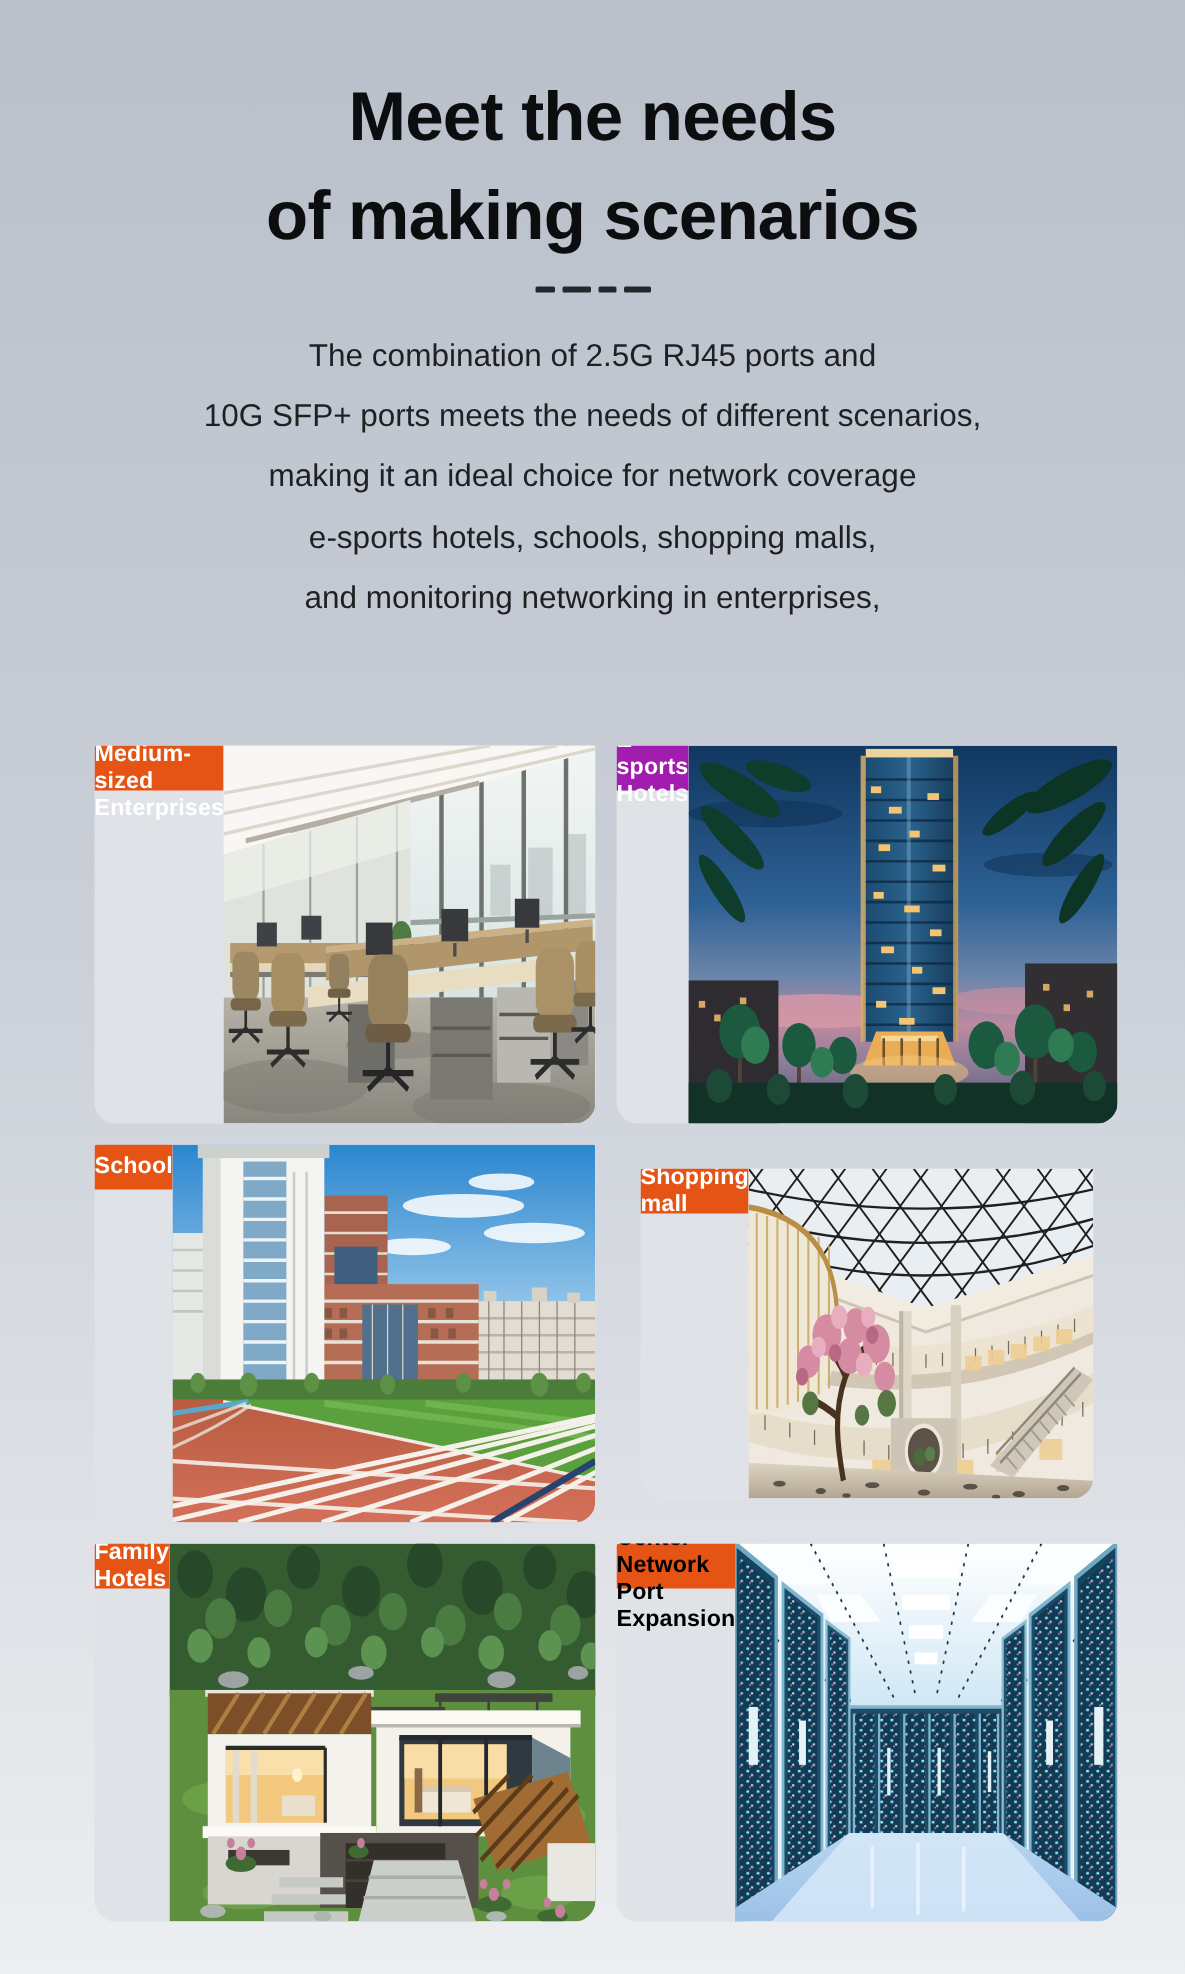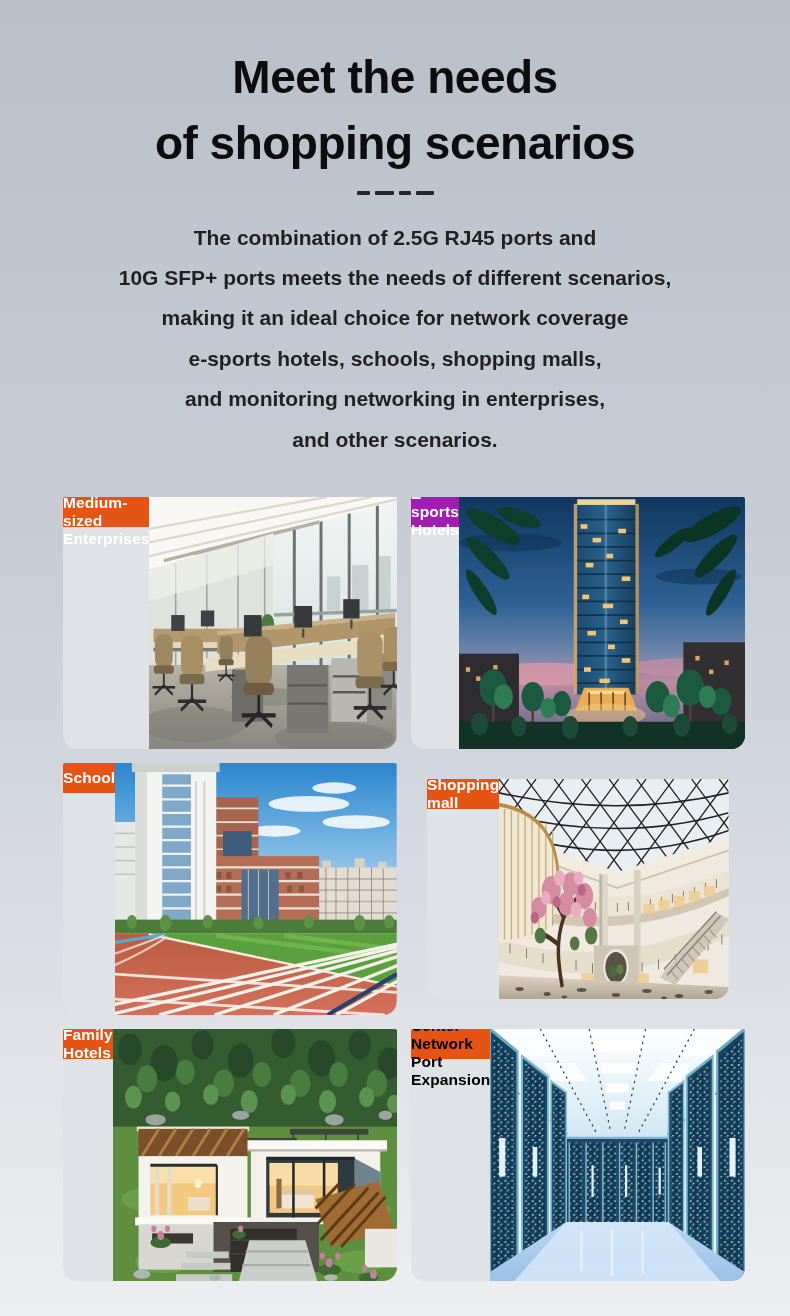--- a/index.html
+++ b/index.html
@@ -6,53 +6,52 @@
   .page{
     position:relative;width:790px;height:1316px;margin:0 auto;overflow:hidden;
     font-family:"Liberation Sans",sans-serif;
     background:linear-gradient(180deg,#b9c0ca 0%,#c9ced7 45%,#edeef1 100%);
   }
   .title{padding-top:44px;text-align:center;font-weight:700;font-size:46px;line-height:66px;
          letter-spacing:-0.5px;color:#0c0d0e;}
   .divider{margin:15px auto 0;display:flex;align-items:center;gap:5px;width:max-content;}
   .divider span{display:block;height:3.5px;background:#24282c;border-radius:1px;}
   .dash-a{width:13px}.dash-b{width:19px}.dash-c{width:12px}.dash-d{width:18px}
-  .desc{margin-top:23px;text-align:center;font-size:21px;line-height:40.4px;color:#1e2022;font-weight:700;}
+  .desc{margin-top:23px;text-align:center;font-size:21px;line-height:40.4px;color:#1e2022;font-weight:400;}
   .grid{position:absolute;left:63px;top:497px;display:grid;grid-template-columns:334px 334px;
         grid-auto-rows:252px;gap:14px;}
   .card{border-radius:2px 2px 14px 14px;overflow:hidden;display:flex;flex-direction:row;background:#dfe2e6;}
   .card-label{height:30px;flex:0 0 30px;display:flex;align-items:center;justify-content:center;
               color:#ffffff;font-weight:700;font-size:15.5px;letter-spacing:0.1px;background:#e55414;}
   .photo{flex:1;min-height:0;position:relative;}
   .photo svg{display:block;width:100%;height:100%;}
 </style>
 </head>
 <body>
 
 <div class="page" style="background: linear-gradient(rgb(185, 192, 202) 0%, rgb(201, 206, 215) 45%, rgb(237, 238, 241) 100%);">
 
   <div class="title" style="color: rgb(12, 13, 14);">
     <div>Meet the needs</div>
-    <div>of shopping scenarios</div>
+    <div>of making scenarios</div>
   </div>
 
   <div class="divider">
     <span class="dash-a"></span>
     <span class="dash-b"></span>
     <span class="dash-c"></span>
     <span class="dash-d"></span>
   </div>
 
   <div class="desc" style="color: rgb(30, 32, 34);">
     <div>The combination of 2.5G RJ45 ports and</div>
     <div>10G SFP+ ports meets the needs of different scenarios,</div>
     <div>making it an ideal choice for network coverage</div>
     <div>e-sports hotels, schools, shopping malls,</div>
     <div>and monitoring networking in enterprises,</div>
-    <div>and other scenarios.</div>
   </div>
 
   <div class="grid">
 
     <figure class="card" style="margin:0">
       <figcaption class="card-label" style="background: rgb(229, 84, 20); color: rgb(255, 255, 255);">Small and Medium-sized Enterprises</figcaption>
       <div class="photo">
         <svg viewBox="0 0 334 222" preserveAspectRatio="none" aria-hidden="true">
           <defs>
             <linearGradient id="of-floor" x1="0" y1="0" x2="0" y2="1">

